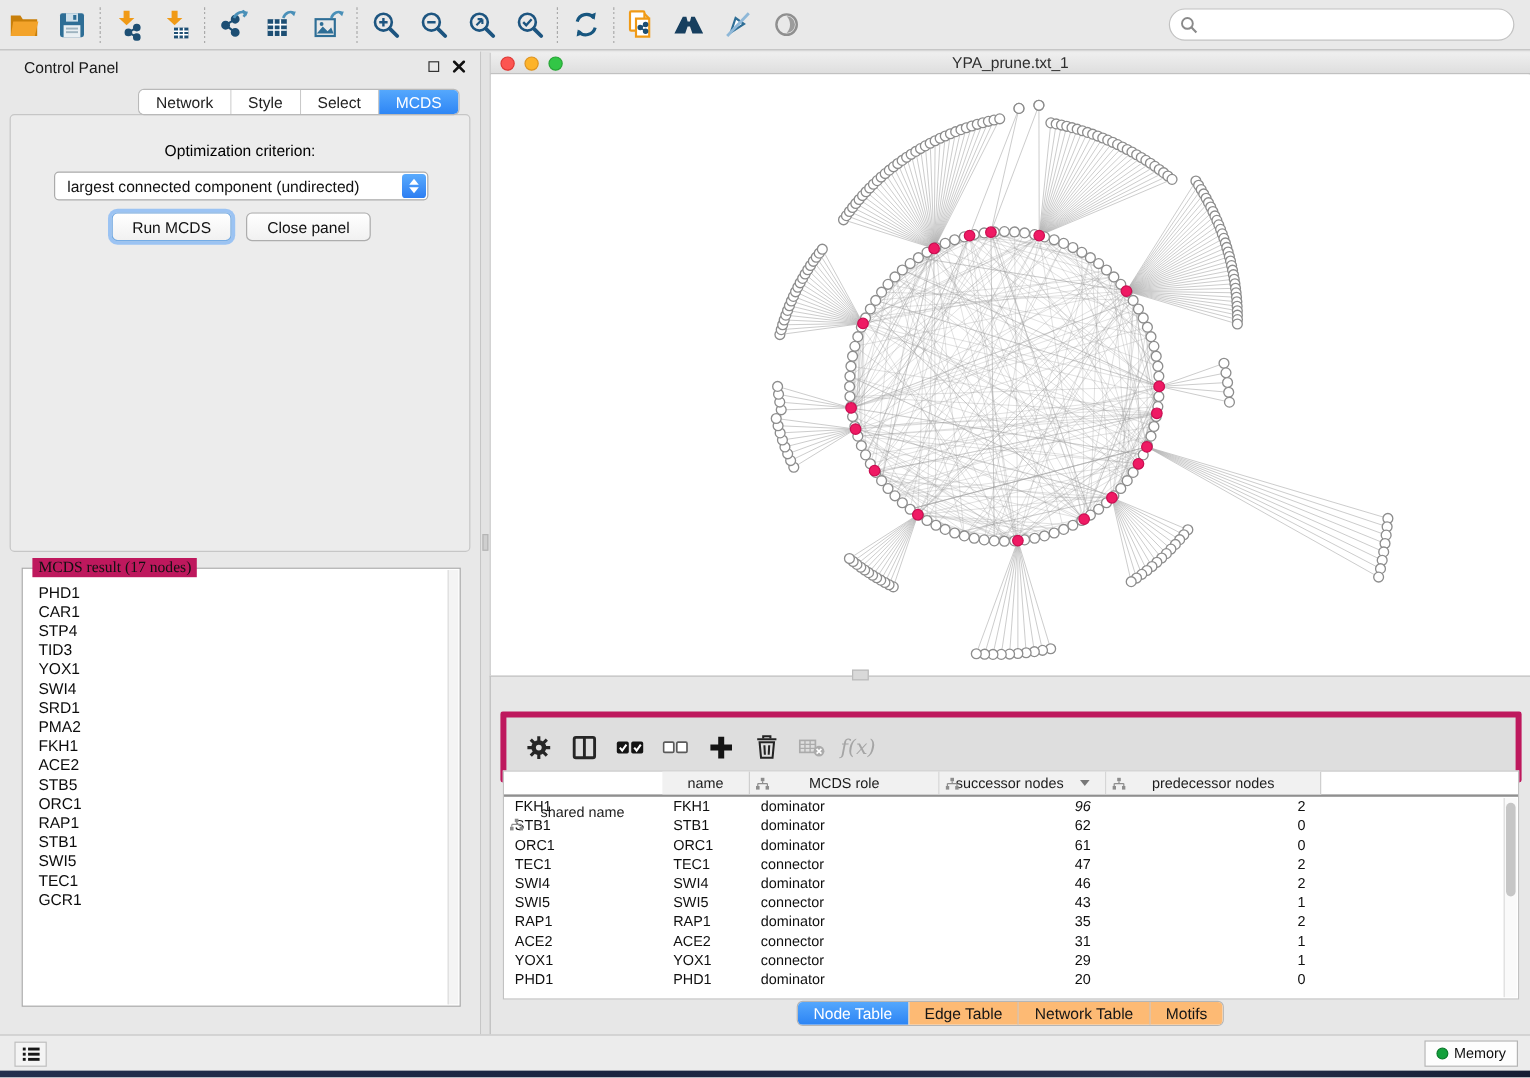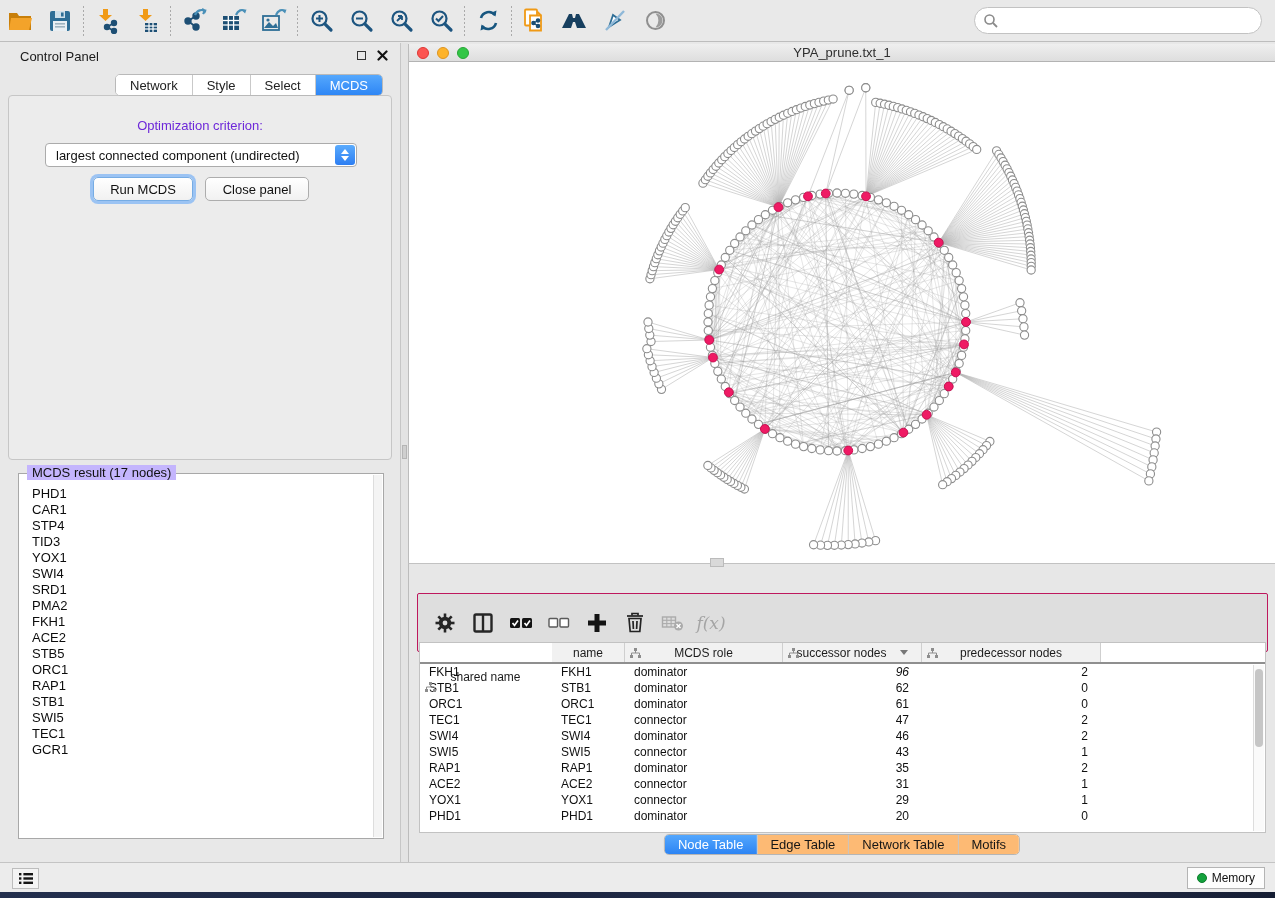--- a/index.html
+++ b/index.html
@@ -34,42 +34,42 @@
 
   #cp-tabs { position:absolute; left:77px; top:31px; height:22px; display:flex;
     border:1px solid #b9b9b9; border-radius:5px; overflow:hidden; background:#fff; z-index:3;margin-left:38px; }
   .cp-tab { padding:0 14px; font-size:13px; color:#222; display:flex; align-items:center;
     border-right:1px solid #c9c9c9; background:#fff; cursor:default; }
   .cp-tab:last-child { border-right:none; }
   .cp-tab.active { background:linear-gradient(#55a8fd,#2e86f5); color:#fff; border-right:none; }
 
   #cp-content { position:absolute; left:8px; top:52px; width:384px; height:365px;
     background:#ececec; border:1px solid #c6c6c6; border-radius:4px; }
-  #opt-label { margin-top:22px; text-align:center; font-size:13px; color:#6d28d9; }
+  #opt-label { margin-top:22px; text-align:center; font-size:13px; color:#000000; }
   #criterion-select { position:absolute; left:36px; top:47px; width:312px; height:24px;
     background:#fff; border:1px solid #ababab; border-radius:4px;
     display:flex; align-items:center; font-size:13px; color:#111; padding-left:10px; }
   #criterion-select .stepper { position:absolute; right:1px; top:1px; width:20px; height:20px;
     border-radius:3px; background:linear-gradient(#5aabfd,#2d7ef2);
     display:flex; flex-direction:column; align-items:center; justify-content:center; gap:2px; }
   .chev-up { width:0; height:0; border-left:4px solid transparent; border-right:4px solid transparent;
     border-bottom:5px solid #fff; }
   .chev-dn { width:0; height:0; border-left:4px solid transparent; border-right:4px solid transparent;
     border-top:5px solid #fff; }
   .cp-btn { position:absolute; top:81px; height:24px; background:linear-gradient(#ffffff,#f1f1f1);
     border:1px solid #adadad; border-radius:5px; font-size:13px; color:#111;
     font-family:inherit; padding:0 14px; }
   #run-btn { left:84px; width:100px; border-color:#76ace4;
     box-shadow:0 0 0 3px rgba(90,163,250,.55); }
   #closepanel-btn { left:196px; width:104px; }
 
   #mcds-group { position:absolute; left:18px; top:430px; width:366px; height:366px;
     border:1px solid #a8a8a8; background:#fff; }
-  #mcds-group-title { position:absolute; left:8px; top:-9px; background:#c4b5fd;
-    padding:0 5px; font-size:13px; color:#111; }
+  #mcds-group-title { position:absolute; left:8px; top:-9px; background:#be185d;
+    padding:0 5px; font-size:13px; color:#111;font-family:Liberation Serif, serif; }
   #mcds-list { position:absolute; left:1px; top:3px; right:10px; bottom:1px;
     overflow:hidden; padding:9px 0 0 12px; }
   .mcds-item { font-size:13px; line-height:16px; color:#0c0c0c; }
   #mcds-scroll { position:absolute; right:1px; top:1px; width:9px; bottom:1px;
     background:#f4f4f4; border-left:1px solid #ddd; }
 
   
   #v-split { position:absolute; left:401px; top:43px; width:7px; height:819px; background:#e3e3e3; }
   #v-split .grip { position:absolute; left:1px; top:402px; width:5px; height:14px;
     background:#cfcfcf; border:1px solid #b5b5b5; }
@@ -87,21 +87,21 @@
   #net-canvas { position:relative; width:865px; height:500px; background:#fff; }
 
   
   #h-grip { position:absolute; left:710px; top:558px; width:14px; height:9px;
     background:#d9d9d9; border:1px solid #bbb; z-index:4; }
 
   
   #table-panel { position:absolute; left:408px; top:563px; width:867px; height:299px;
     background:#e7e7e7; border-left:1px solid #bcbcbc; border-top:1px solid #c2c2c2; }
   #tp-toolbar { position:absolute; left:8px; top:29px; width:851px; height:59px;
-    background:#dedede; border:1px solid #be185d; border-radius:2px;
+    background:#dedede; border:5px solid #be185d; border-radius:2px;
     display:flex; align-items:center; padding-left:8px; }
   .tp-btn { width:38px; height:38px; display:flex; align-items:center; justify-content:center;
     background:transparent; border:none; }
   #fx-icon { font-family:"DejaVu Serif","Liberation Serif",serif; font-style:italic;
     font-size:17px; color:#a5a5a5; }
 
   #tbl-wrap { position:absolute; left:10px; top:78px; width:847px; height:191px;
     background:#fff; border:1px solid #c2c2c2; }
   #tbl-head { display:flex; height:21px; border-bottom:2px solid #8f8f8f; }
   .th { background:#f1f1f1; border-right:1px solid #cfcfcf; display:flex;

